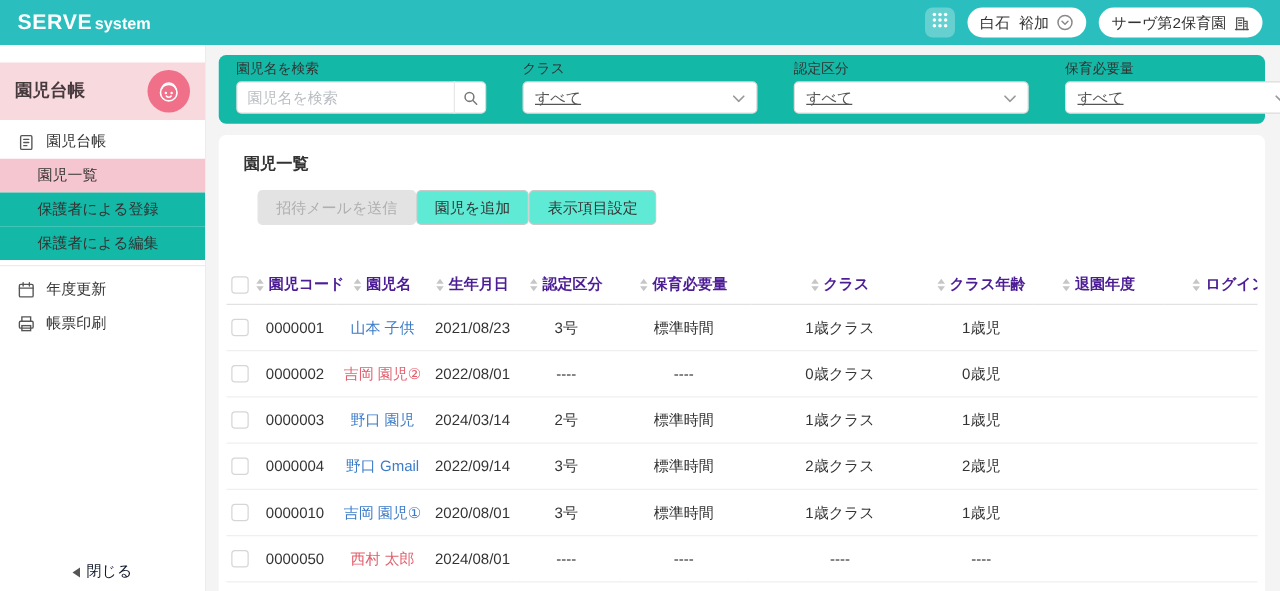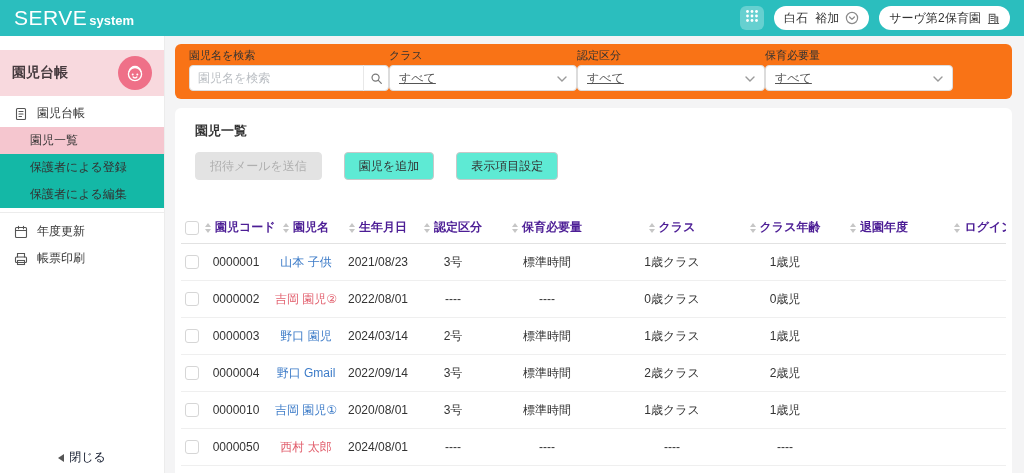--- a/index.html
+++ b/index.html
@@ -9,21 +9,21 @@
     background:#F4F4F5;
     font-family:"Liberation Sans","DejaVu Sans",sans-serif;
     color:#333;
   }
   button { font-family:inherit; }
 
   
   .topbar { position:absolute; top:0; left:0; right:0; height:36px; background:#2BBEBE;
     display:flex; align-items:center; padding:0 14px; z-index:5; }
   .logo { display:flex; align-items:baseline; color:#fff; cursor:default; }
-  .logo-serve { font-weight:normal; font-size:21px; letter-spacing:.5px; }
+  .logo-serve { font-weight:bold; font-size:17px; letter-spacing:.5px; }
   .logo-system { font-size:13px; font-weight:600; margin-left:2px; }
   .topbar-right { margin-left:auto; display:flex; gap:10px;font-family:Liberation Mono, monospace; }
   .grid-btn { width:24px; height:24px; border:none; border-radius:6px; background:rgba(255,255,255,.28);
     display:flex; align-items:center; justify-content:center; padding:0; cursor:pointer; }
   .pill { height:24px; border:none; border-radius:12px; background:#fff; display:flex; align-items:center;
     gap:6px; padding:0 10px; font-size:12px; color:#333; cursor:pointer; white-space:nowrap; }
   .pill .ic { display:flex; align-items:center; }
 
   
   .sidebar { position:absolute; top:36px; left:0; bottom:0; width:165px; background:#fff;
@@ -41,36 +41,36 @@
   .sb-item.selected { background:#F5C6CF; }
   .sb-sep { height:1px; background:#ECECEC; margin:4px 0 5px; }
   .sb-collapse { position:absolute; bottom:7px; left:0; right:0; display:flex; align-items:center;
     justify-content:center; gap:5px; font-size:12px; color:#0f172a; cursor:pointer;margin-top:16px; }
   .tri-left { width:0; height:0; border-top:4px solid transparent; border-bottom:4px solid transparent;
     border-right:6px solid #555; }
 
   
   .main { position:absolute; top:36px; left:165px; right:0; bottom:0; padding:8px 12px 0 10px; overflow:hidden; }
 
-  .filter-card { background:#f97316; border-radius:6px; padding:5px 14px 8px; display:flex; gap:0; }
+  .filter-card { background:#14b8a6; border-radius:6px; padding:5px 14px 8px; display:flex; gap:29px; }
   .fgroup { display:flex; flex-direction:column; gap:3px; }
   .fgroup label { font-size:11px; color:#333; line-height:13px; }
   .search-box { position:relative; width:200px; }
   .search-box input { width:100%; height:26px; border:1px solid #DCDCDC; border-radius:4px;
     padding:0 30px 0 8px; font-size:12px; color:#333; outline:none; background:#fff; }
   .search-box input::placeholder { color:#B9BDC2; }
   .search-ic { position:absolute; right:0; top:0; width:26px; height:26px; display:flex; align-items:center;
     justify-content:center; border-left:1px solid #E8E8E8; cursor:pointer; }
   .select { width:188px; height:26px; border:1px solid #DCDCDC; border-radius:4px; background:#fff;
     display:flex; align-items:center; justify-content:space-between; padding:0 9px; font-size:12px;
     color:#555; cursor:pointer;text-decoration:underline; }
 
   .main-card { background:#fff; border-radius:6px; margin-top:9px; padding:12px 6px 0 6px; height:600px; }
   .panel-title { font-size:13px; font-weight:bold; color:#333; margin:2px 0 12px 14px; }
-  .btn-row { display:flex; gap:22px; margin:0 0 32px 14px; }
+  .btn-row { display:flex; gap:0; margin:0 0 32px 25px; }
   .btn { height:28px; padding:0 14px; border-radius:4px; font-size:12px; background:#5eead4;
     border:1px solid #C8C8C8; color:#333; cursor:pointer; white-space:nowrap; }
   .btn.disabled { background:#E3E3E3; border-color:#E3E3E3; color:#AFAFAF; cursor:default; }
 
   .table-wrap { overflow:hidden; }
   table { border-collapse:collapse; table-layout:fixed; width:856px; }
   th { font-size:12px; font-weight:bold; color:#4c1d95; text-align:center; padding:7px 2px;
     border-bottom:1px solid #E2E2E2; white-space:nowrap; cursor:pointer; }
   td { font-size:12px; color:#333; text-align:center; padding:0 2px; height:37px;
     border-bottom:1px solid #EFEFEF; white-space:nowrap; overflow:hidden; }

